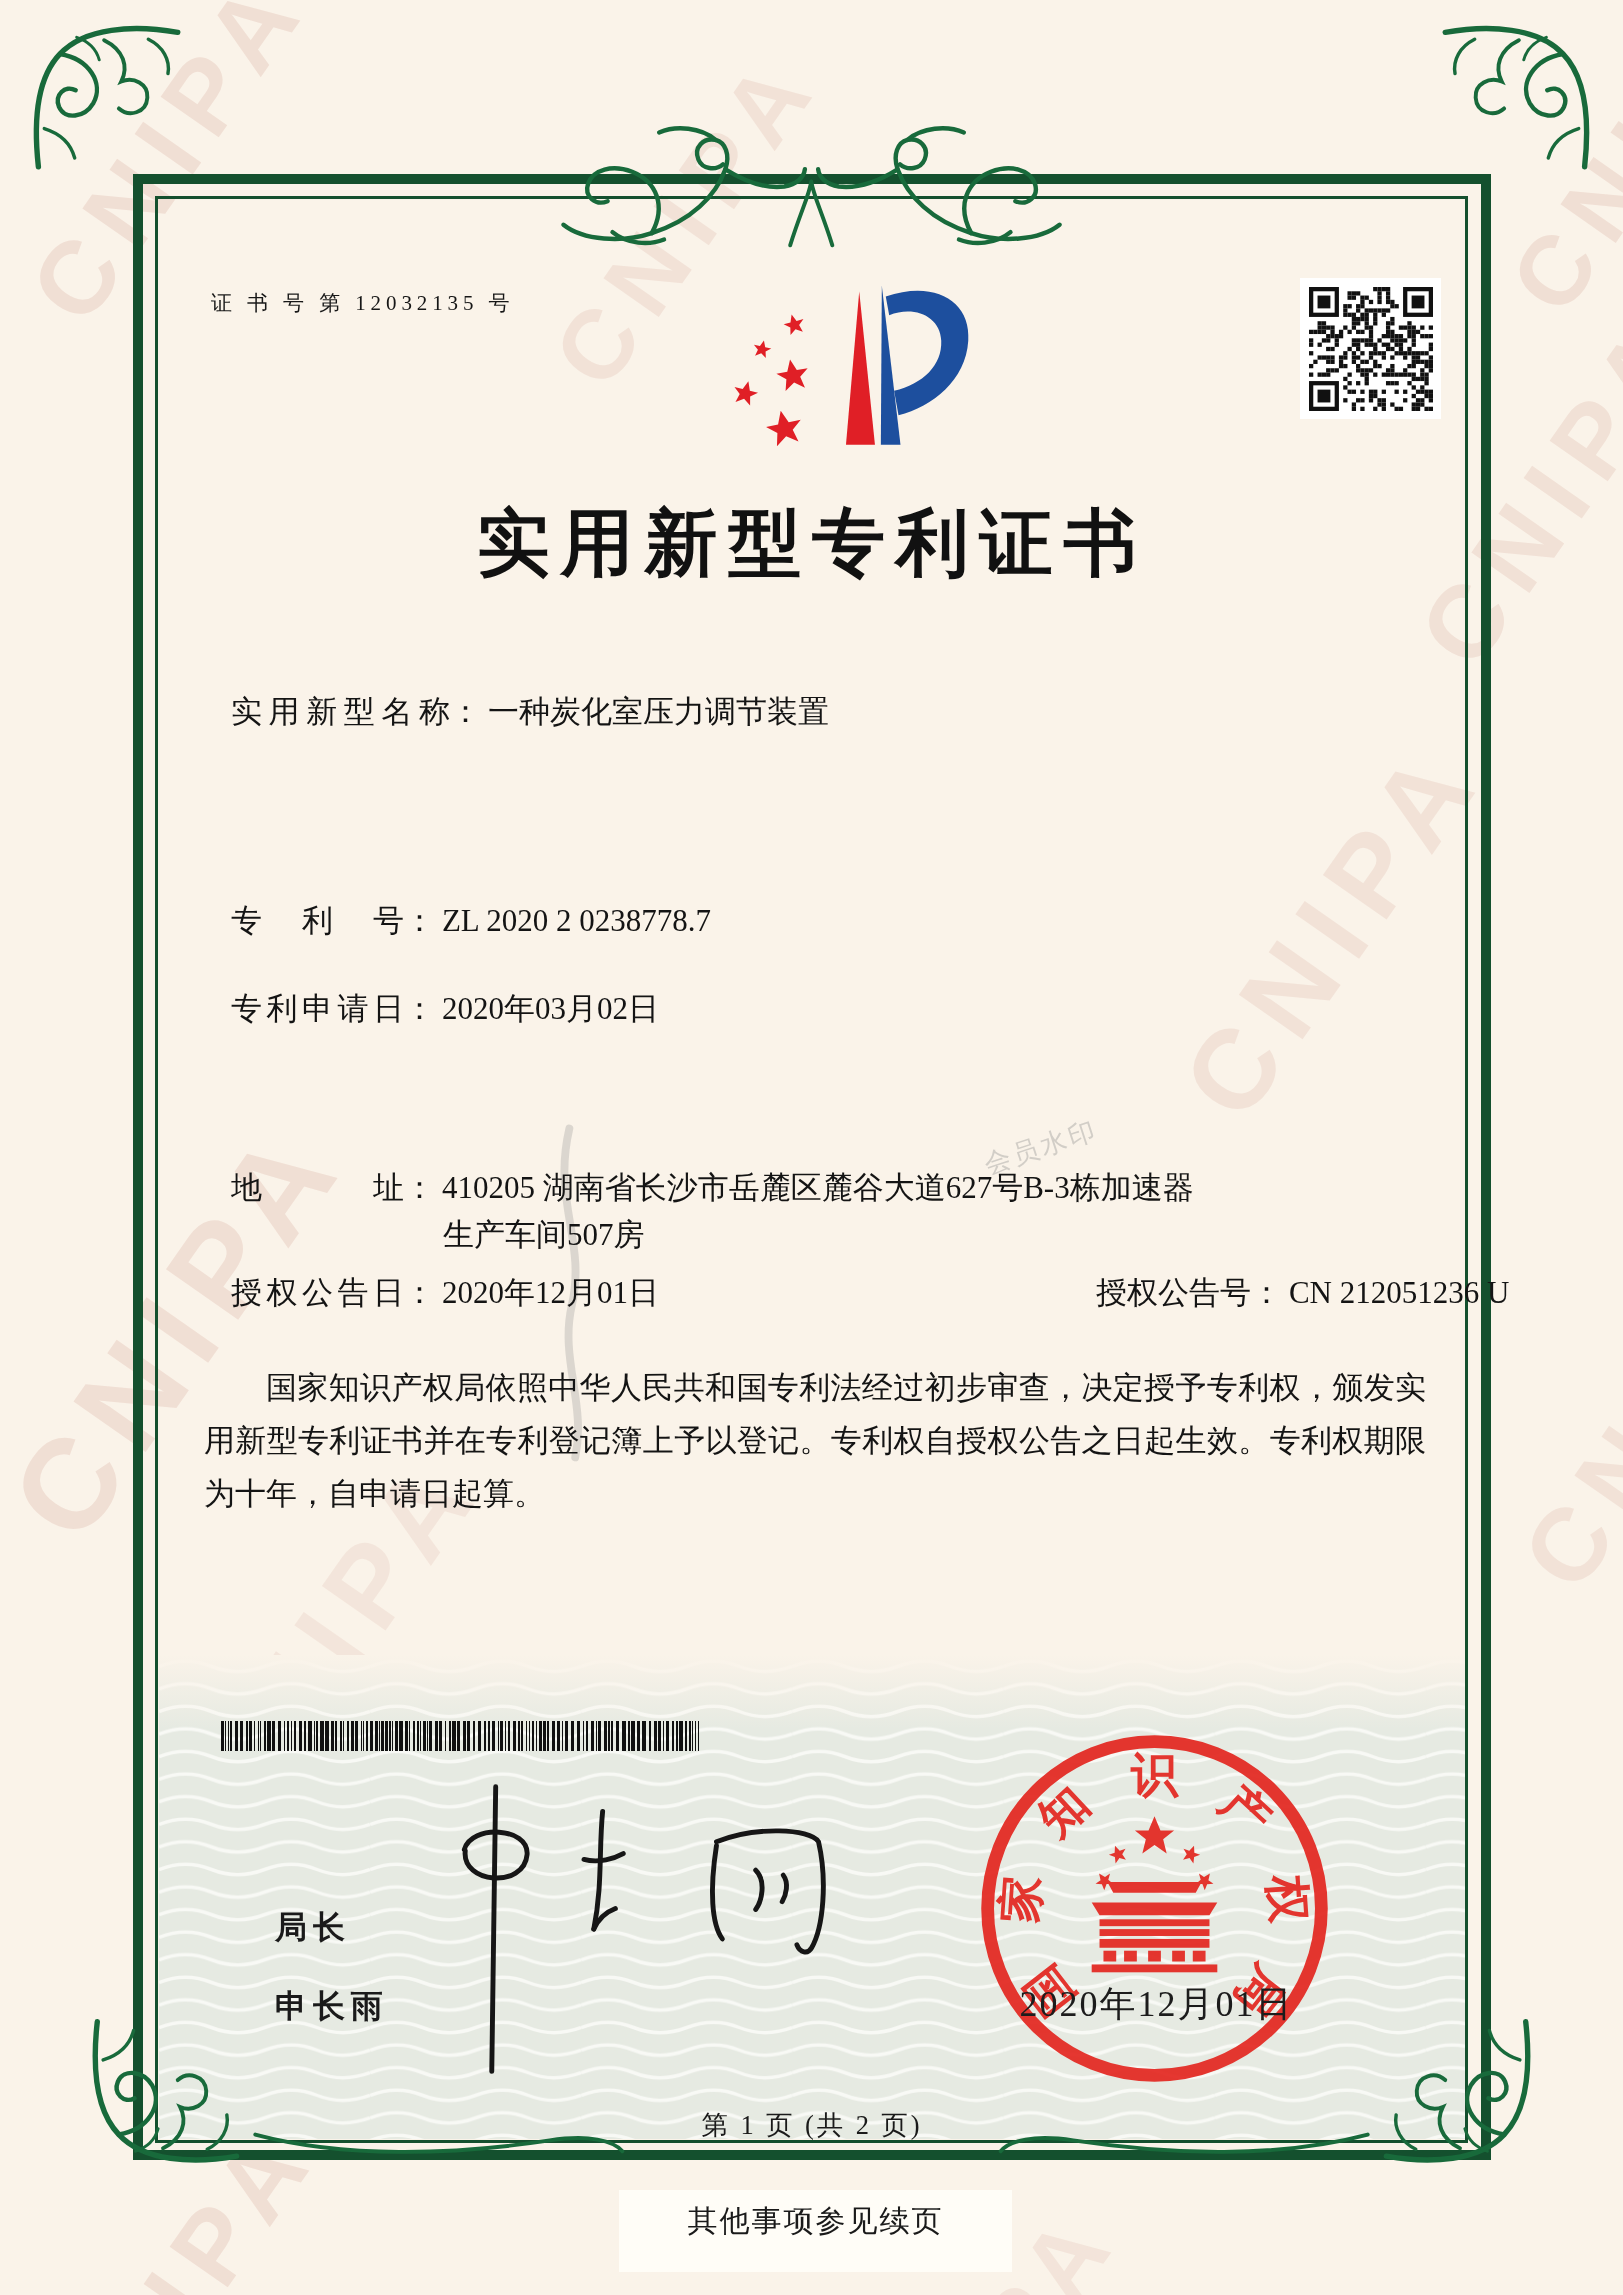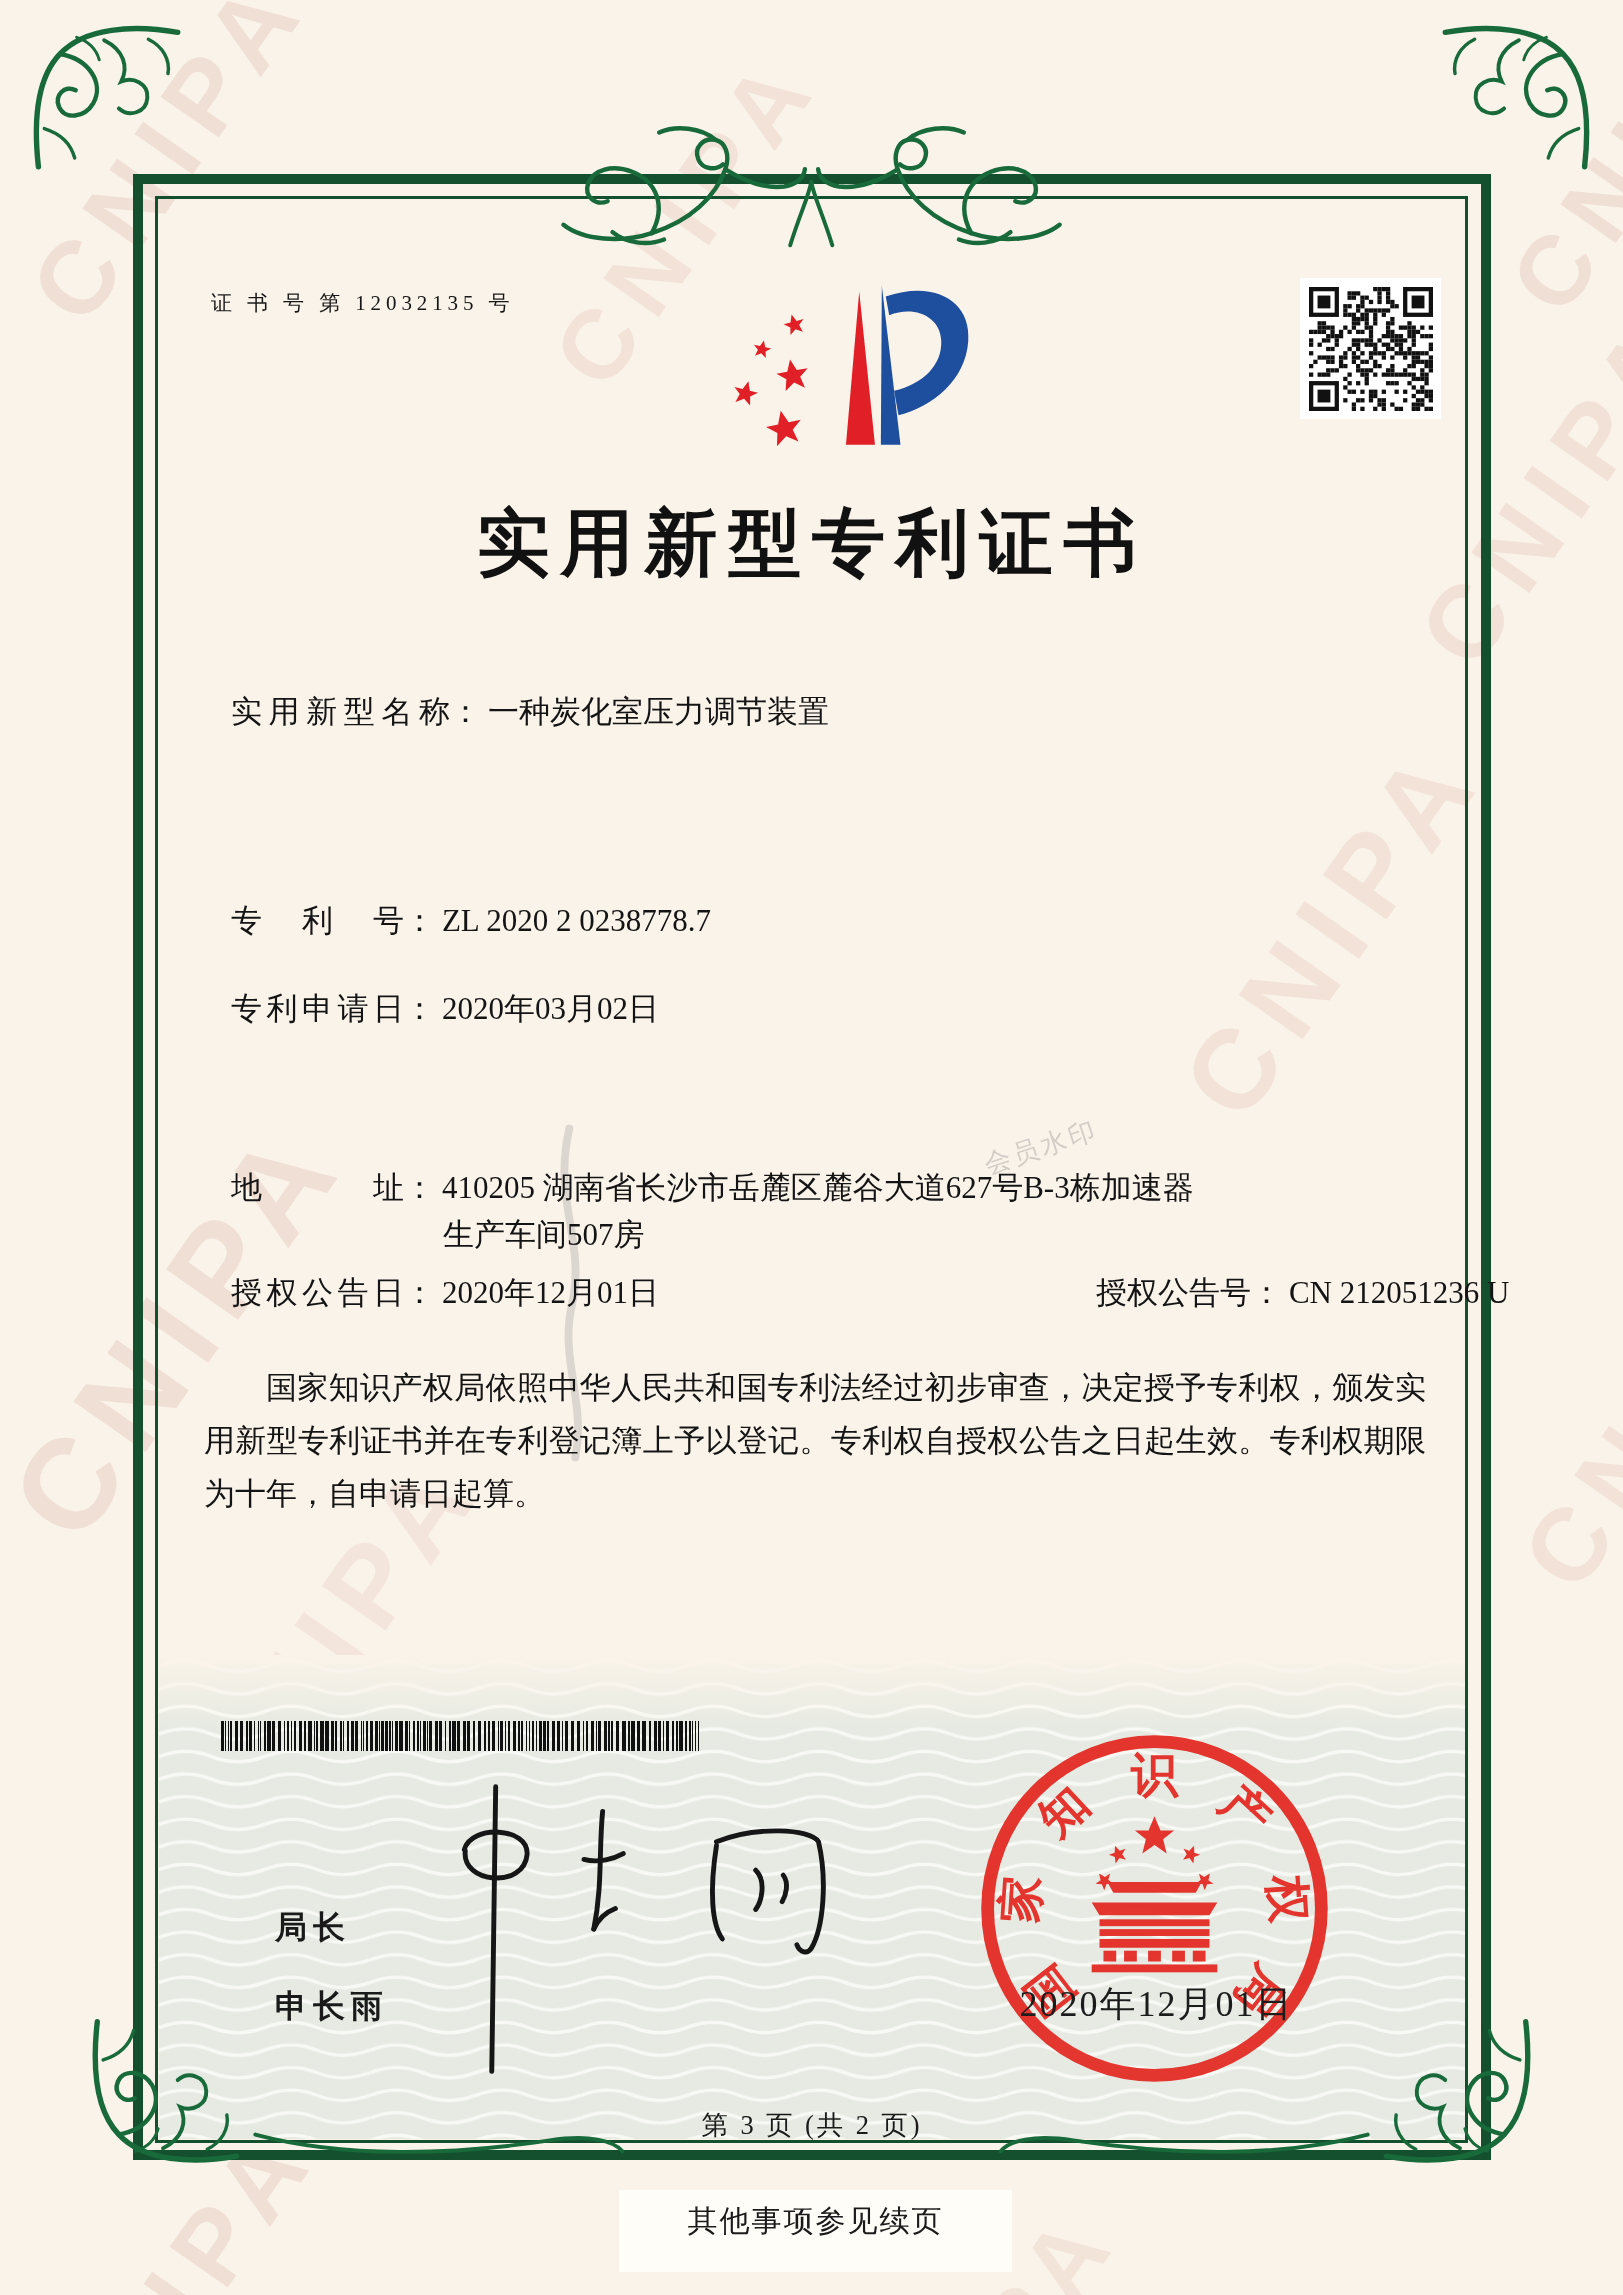--- a/index.html
+++ b/index.html
@@ -630,19 +630,19 @@
         <rect x="-62" y="94" width="26" height="22"></rect>
         <rect x="-13" y="94" width="26" height="22"></rect>
         <rect x="36" y="94" width="26" height="22"></rect>
         <rect x="78" y="94" width="26" height="22"></rect>
         <rect x="-128" y="122" width="256" height="16"></rect>
       </g>
     </g>
   </svg>
   <div class="seal-date">2020年12月01日</div>
 
-  <div class="page-info">第 3 页 (共 2 页)</div>
+  <div class="page-info">第 1 页 (共 2 页)</div>
   <div class="note-box">
     <div class="note-text">其他事项参见续页</div>
   </div>
 
 </div>
 
 
 </body></html>

